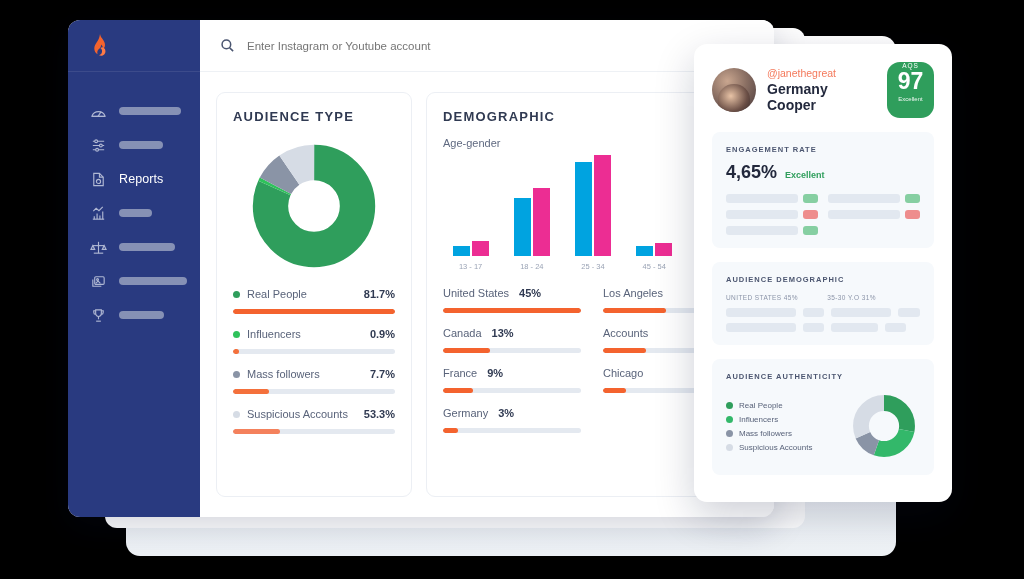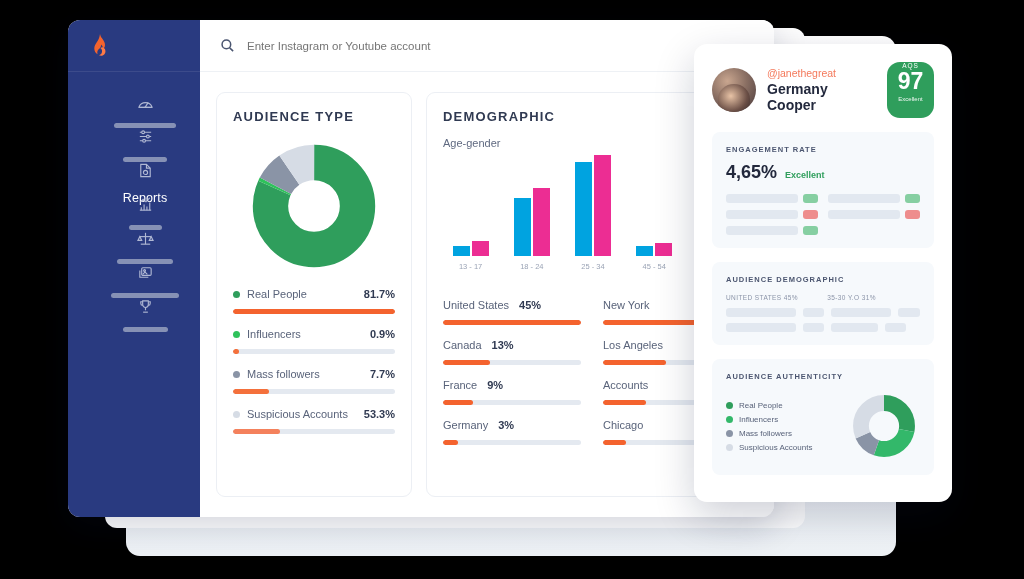--- a/index.html
+++ b/index.html
@@ -40,21 +40,21 @@
     background: #293A80;
   }
   .logo-area {
     height: 52px; display:flex; align-items:center; padding-left: 22px;
     border-bottom: 1px solid rgba(255,255,255,.09);
   }
   .flame { width: 20px; height: 24px; position: relative; }
   .nav { padding-top: 22px; }
   .nav-item {
     display:flex; align-items:center; gap: 12px;
-    height: 34px; padding-left: 22px; cursor: pointer; flex-direction: column;
+    height: 34px; padding-left: 22px; cursor: pointer;
   }
   .nav-ico { width: 17px; height:17px; flex:none; opacity:.85; }
   .nav-ico svg { display:block; }
   .nav-stub { height: 8px; border-radius: 4px; background: #8691B5; }
   .nav-label { color:#fff; font-size: 12.5px; letter-spacing:.1px; }
 
   
   .topbar {
     position:absolute; left:132px; top:0; right:0; height: 52px;
     background:#fff; border-bottom:1px solid #eef1f5;
@@ -99,21 +99,21 @@
   
   .card-demo { flex:1; position:relative; overflow:hidden; }
   .demo-sub { font-size: 11px; color:#5f6980; margin-top: 13px; }
   .chart-area { height: 112px; margin-top: 10px; display:flex; align-items:flex-end; gap: 10px; padding-left:2px; }
   .age-group { flex:1; display:flex; flex-direction:column; align-items:center; }
   .bars { display:flex; align-items:flex-end; gap: 2px; height: 105px; width:100%; justify-content:center;}
   .bar { width: 17px; }
   .bar-m { background:#00A3E0; }
   .bar-f { background:#EC2D93; }
   .age-label { font-size: 7.5px; color:#9aa3b5; margin-top: 6px; white-space:nowrap; }
-  .geo { display:flex; gap: 22px; margin-top: 24px; }
+  .geo { display:flex; gap: 22px; margin-top: 12px; }
   .geo-col { flex:1; min-width:0; }
   .geo-row { margin-top: 14px; }
   .geo-row:first-child { margin-top: 4px; }
   .geo-top { display:flex; align-items:baseline; gap:10px; }
   .geo-name { font-size: 11px; color:#59637a; }
   .geo-val { font-size: 11px; font-weight: bold; color:#303a52; }
 
   
   .profile-card {
     position:absolute; left: 694px; top: 44px;
@@ -435,28 +435,20 @@
               </div>
               <div class="track">
                   <div class="fill" style="width:11%;background:#F4632E"></div>
                 </div>
             </div>
           </div>
 
           <div class="geo-col">
             <div class="geo-row">
               <div class="geo-top">
-                <span class="geo-name">New York</span>
-              </div>
-              <div class="track">
-                  <div class="fill" style="width:100%;background:#F4632E"></div>
-                </div>
-            </div>
-            <div class="geo-row">
-              <div class="geo-top">
                 <span class="geo-name">Los Angeles</span>
               </div>
               <div class="track">
                   <div class="fill" style="width:46%;background:#F4632E"></div>
                 </div>
             </div>
             <div class="geo-row">
               <div class="geo-top">
                 <span class="geo-name">Accounts</span>
               </div>

